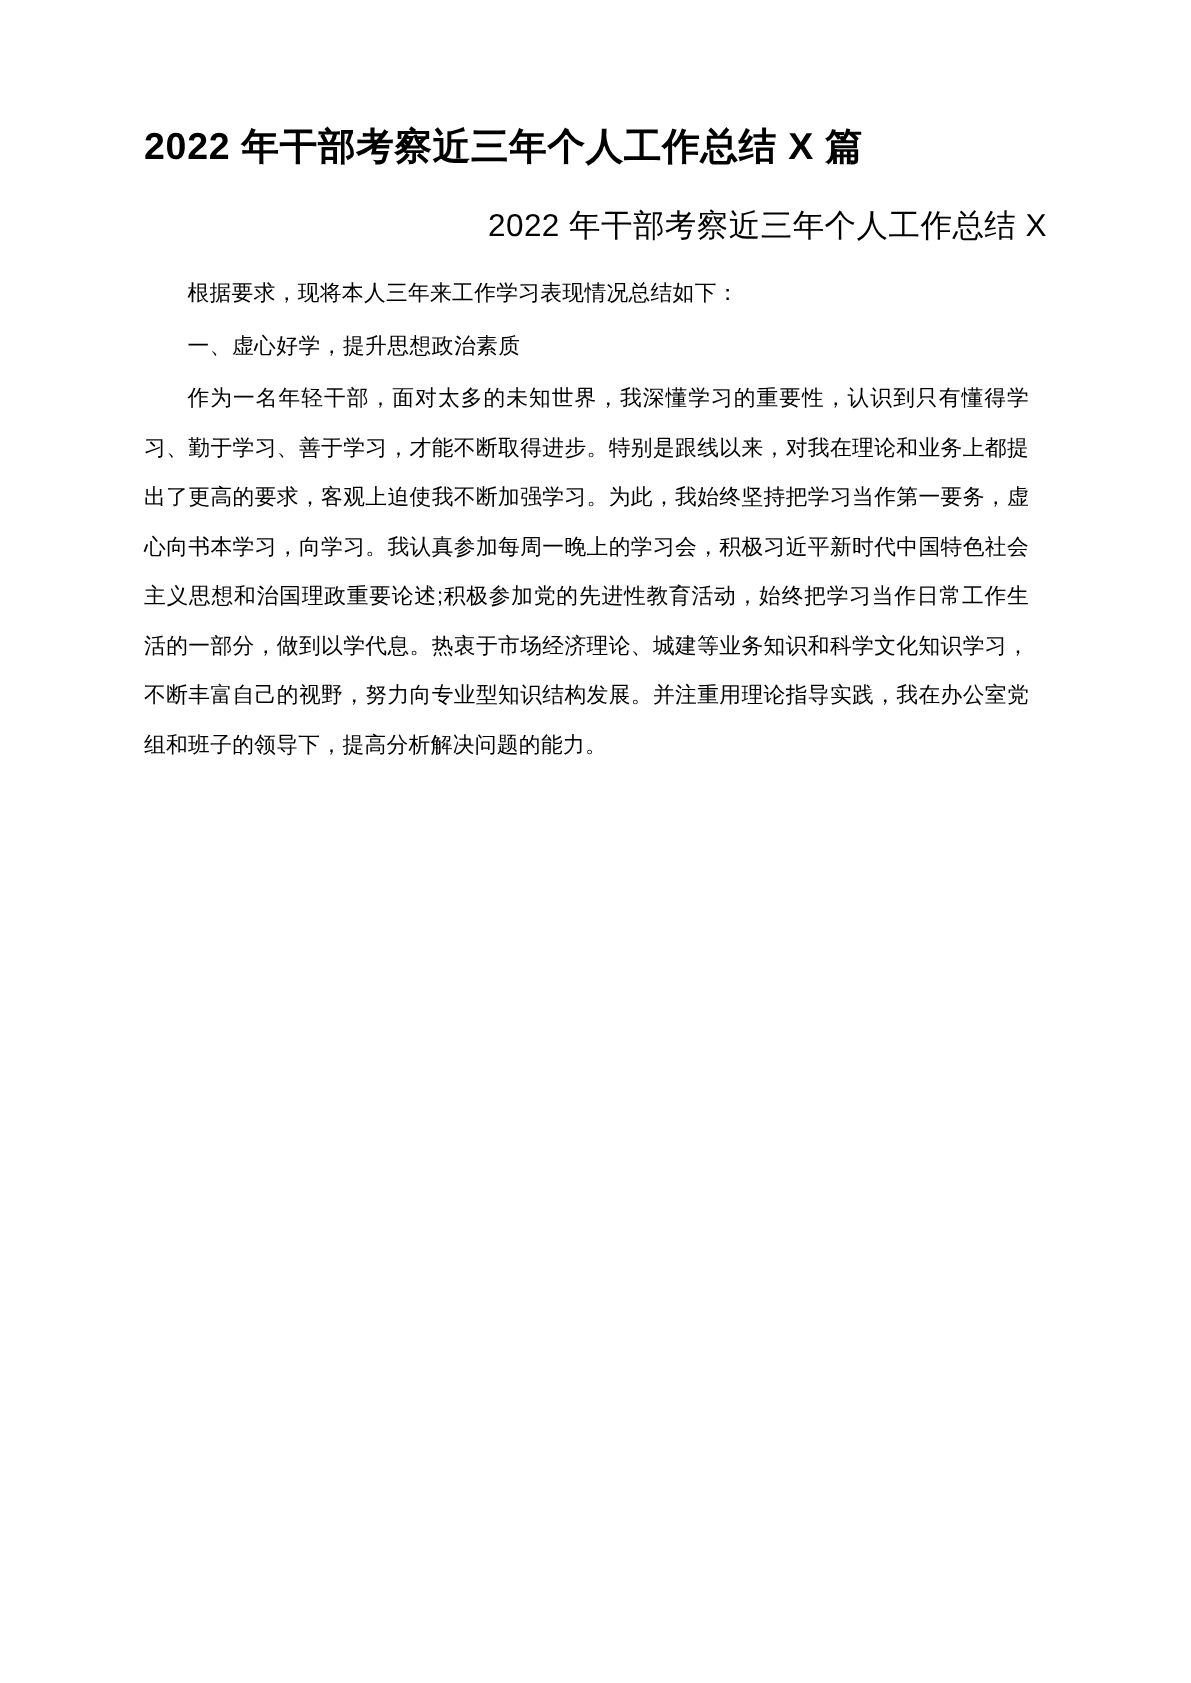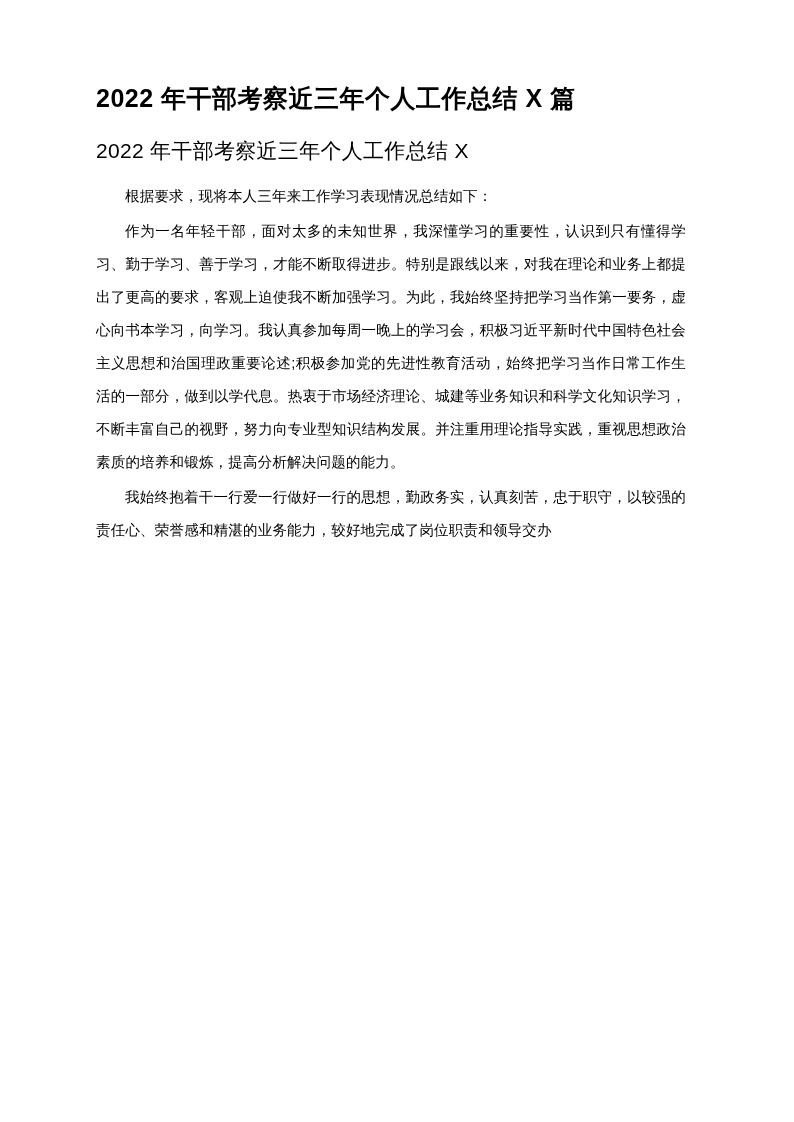--- a/index.html
+++ b/index.html
@@ -30,20 +30,21 @@
     margin: 0 0 6px 0;
     word-break: break-all;
   }
   .doc-subtitle {
     font-size: 21px;
     line-height: 38px;
     font-weight: 400;
     letter-spacing: 0.3px;
     margin: 14px 0 10px 0;
     word-break: break-all;
+    text-align: right;
   }
   .para {
     font-size: 14.5px;
     line-height: 33px;
     text-align: justify;
     text-justify: inter-ideograph;
     margin: 0 12px 2px 0;
     text-indent: 2em;
     word-break: break-all;
     letter-spacing: 0.2px;
@@ -57,19 +58,19 @@
 
 <div class="page">
 
   <h1 class="doc-title">2022 年干部考察近三年个人工作总结 X 篇</h1>
 
   <h2 class="doc-subtitle">2022 年干部考察近三年个人工作总结 X</h2>
 
   <p class="para">根据要求，现将本人三年来工作学习表现情况总结如下：</p>
 
 
+  <p class="para heading-sub">一、虚心好学，提升思想政治素质</p>
 
-  <p class="para">作为一名年轻干部，面对太多的未知世界，我深懂学习的重要性，认识到只有懂得学习、勤于学习、善于学习，才能不断取得进步。特别是跟线以来，对我在理论和业务上都提出了更高的要求，客观上迫使我不断加强学习。为此，我始终坚持把学习当作第一要务，虚心向书本学习，向学习。我认真参加每周一晚上的学习会，积极习近平新时代中国特色社会主义思想和治国理政重要论述;积极参加党的先进性教育活动，始终把学习当作日常工作生活的一部分，做到以学代息。热衷于市场经济理论、城建等业务知识和科学文化知识学习，不断丰富自己的视野，努力向专业型知识结构发展。并注重用理论指导实践，重视思想政治素质的培养和锻炼，提高分析解决问题的能力。</p>
+  <p class="para">作为一名年轻干部，面对太多的未知世界，我深懂学习的重要性，认识到只有懂得学习、勤于学习、善于学习，才能不断取得进步。特别是跟线以来，对我在理论和业务上都提出了更高的要求，客观上迫使我不断加强学习。为此，我始终坚持把学习当作第一要务，虚心向书本学习，向学习。我认真参加每周一晚上的学习会，积极习近平新时代中国特色社会主义思想和治国理政重要论述;积极参加党的先进性教育活动，始终把学习当作日常工作生活的一部分，做到以学代息。热衷于市场经济理论、城建等业务知识和科学文化知识学习，不断丰富自己的视野，努力向专业型知识结构发展。并注重用理论指导实践，我在办公室党组和班子的领导下，提高分析解决问题的能力。</p>
 
 
-  <p class="para">我始终抱着干一行爱一行做好一行的思想，勤政务实，认真刻苦，忠于职守，以较强的责任心、荣誉感和精湛的业务能力，较好地完成了岗位职责和领导交办</p>
 
 </div>
 
 </body></html>

